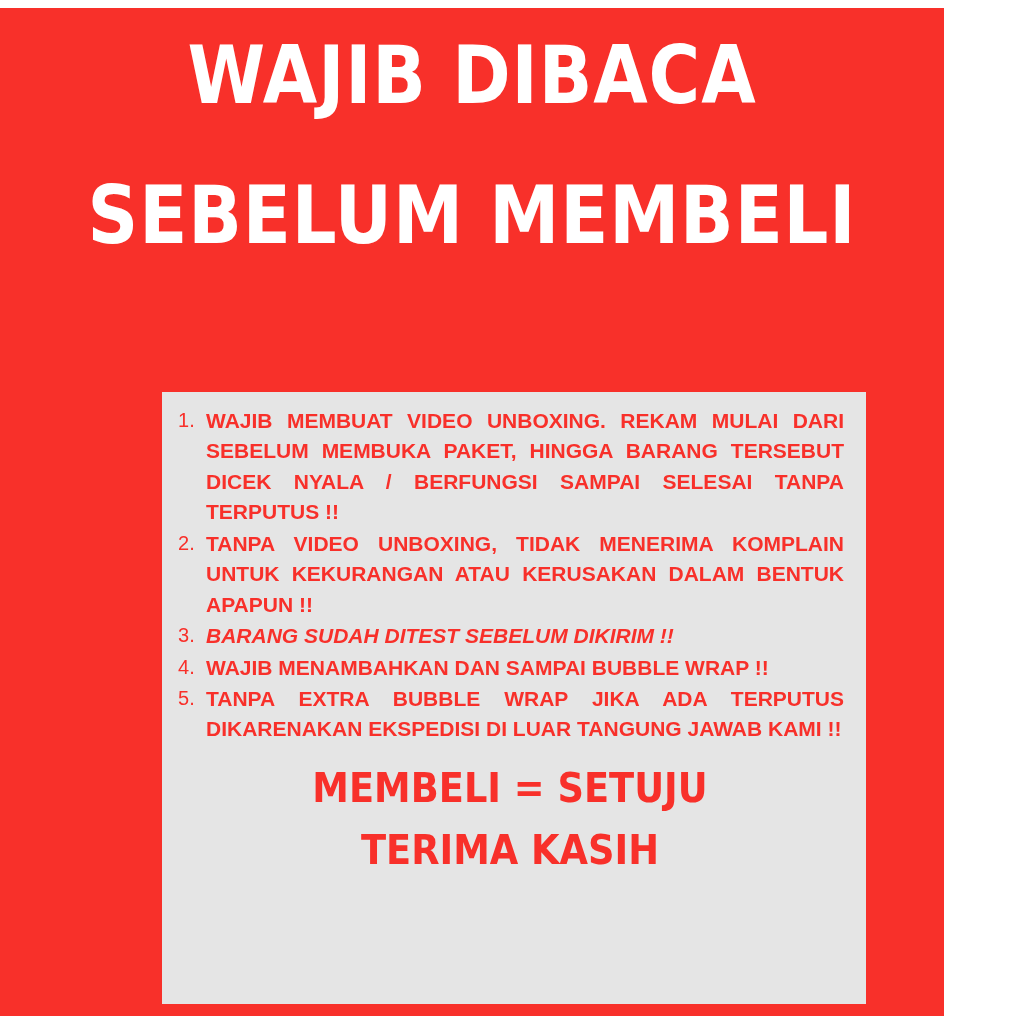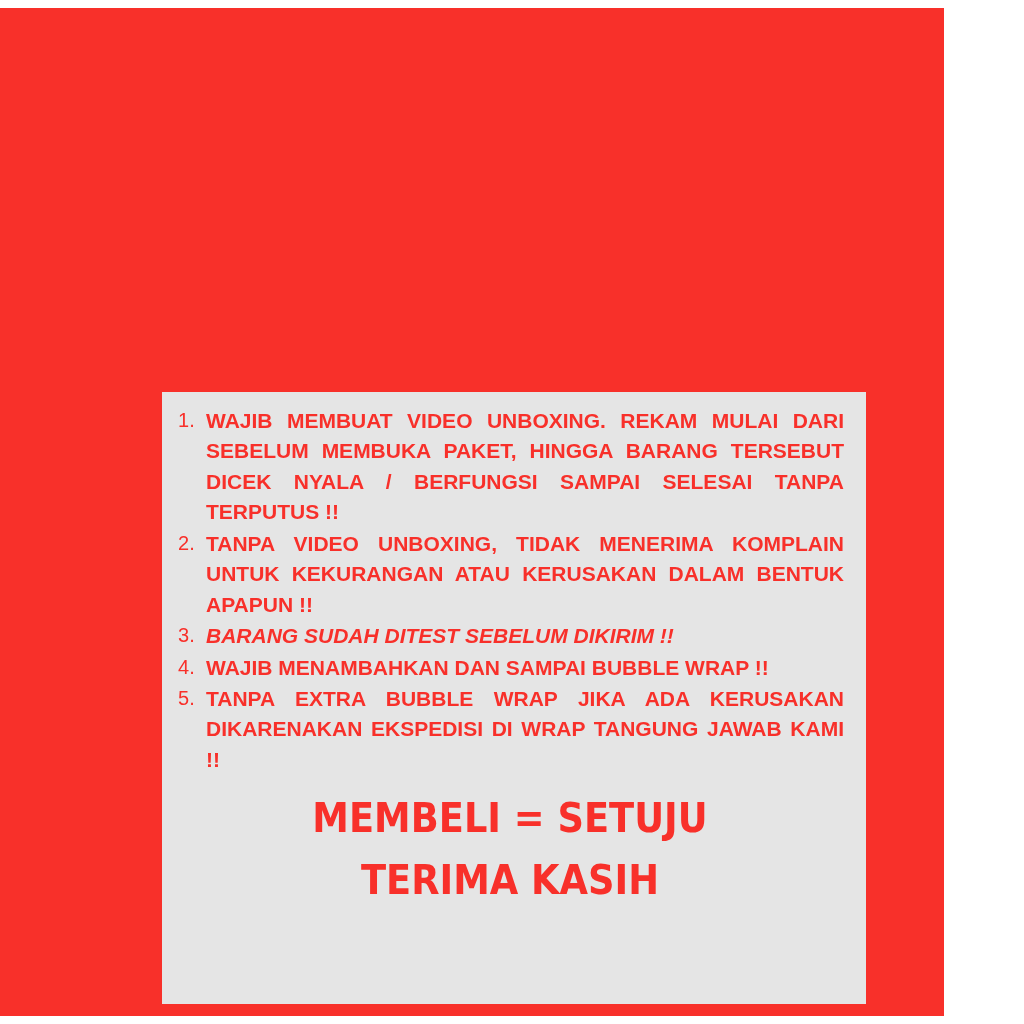--- a/index.html
+++ b/index.html
@@ -115,37 +115,41 @@
     transform: scaleX(0.92);
     transform-origin: center center;
   }
 </style>
 </head>
 <body>
 
 <div class="poster">
   <div class="red-panel"></div>
 
+  <div class="headline-block">
+    <div class="headline headline-1">WAJIB DIBACA</div>
+    <div class="headline headline-2">SEBELUM MEMBELI</div>
+  </div>
 
   <div class="white-card">
     <ol class="rules">
       <li>
           <span class="txt">WAJIB MEMBUAT VIDEO UNBOXING. REKAM MULAI DARI SEBELUM MEMBUKA PAKET, HINGGA BARANG TERSEBUT DICEK NYALA / BERFUNGSI SAMPAI SELESAI TANPA TERPUTUS !!</span>
         </li>
       <li>
           <span class="txt">TANPA VIDEO UNBOXING, TIDAK MENERIMA KOMPLAIN UNTUK KEKURANGAN ATAU KERUSAKAN DALAM BENTUK APAPUN !!</span>
         </li>
       <li class="nojustify">
           <span class="txt"> BARANG SUDAH DITEST SEBELUM DIKIRIM !!</span>
         </li>
       <li>
           <span class="txt">WAJIB MENAMBAHKAN DAN SAMPAI BUBBLE WRAP !!</span>
         </li>
       <li>
-          <span class="txt">TANPA EXTRA BUBBLE WRAP JIKA ADA KERUSAKAN DIKARENAKAN EKSPEDISI DI WRAP TANGUNG JAWAB KAMI !!</span>
+          <span class="txt">TANPA EXTRA BUBBLE WRAP JIKA ADA TERPUTUS DIKARENAKAN EKSPEDISI DI LUAR TANGUNG JAWAB KAMI !!</span>
         </li>
     </ol>
 
     <div class="closing">
       <div>MEMBELI = SETUJU</div>
       <div>TERIMA KASIH</div>
     </div>
   </div>
 </div>
 

